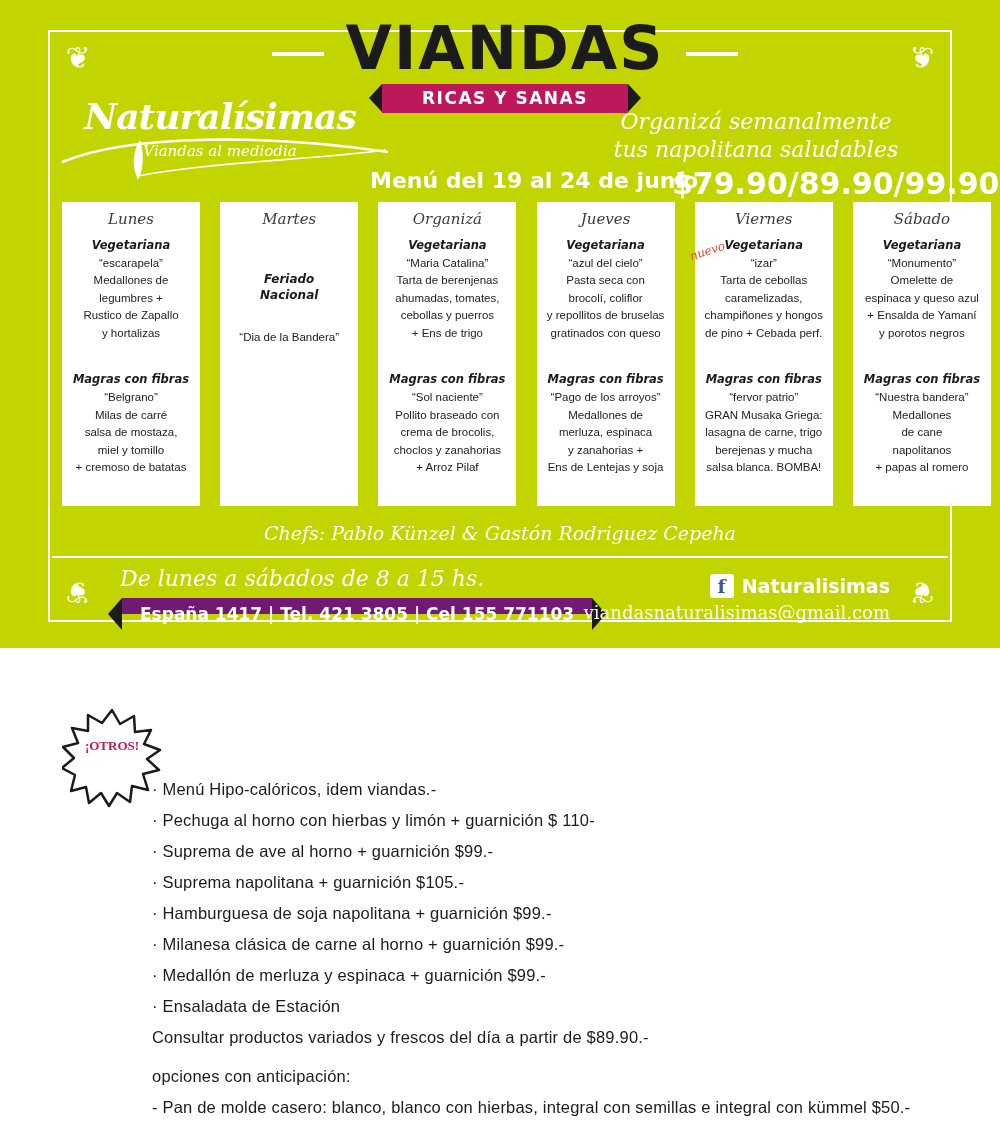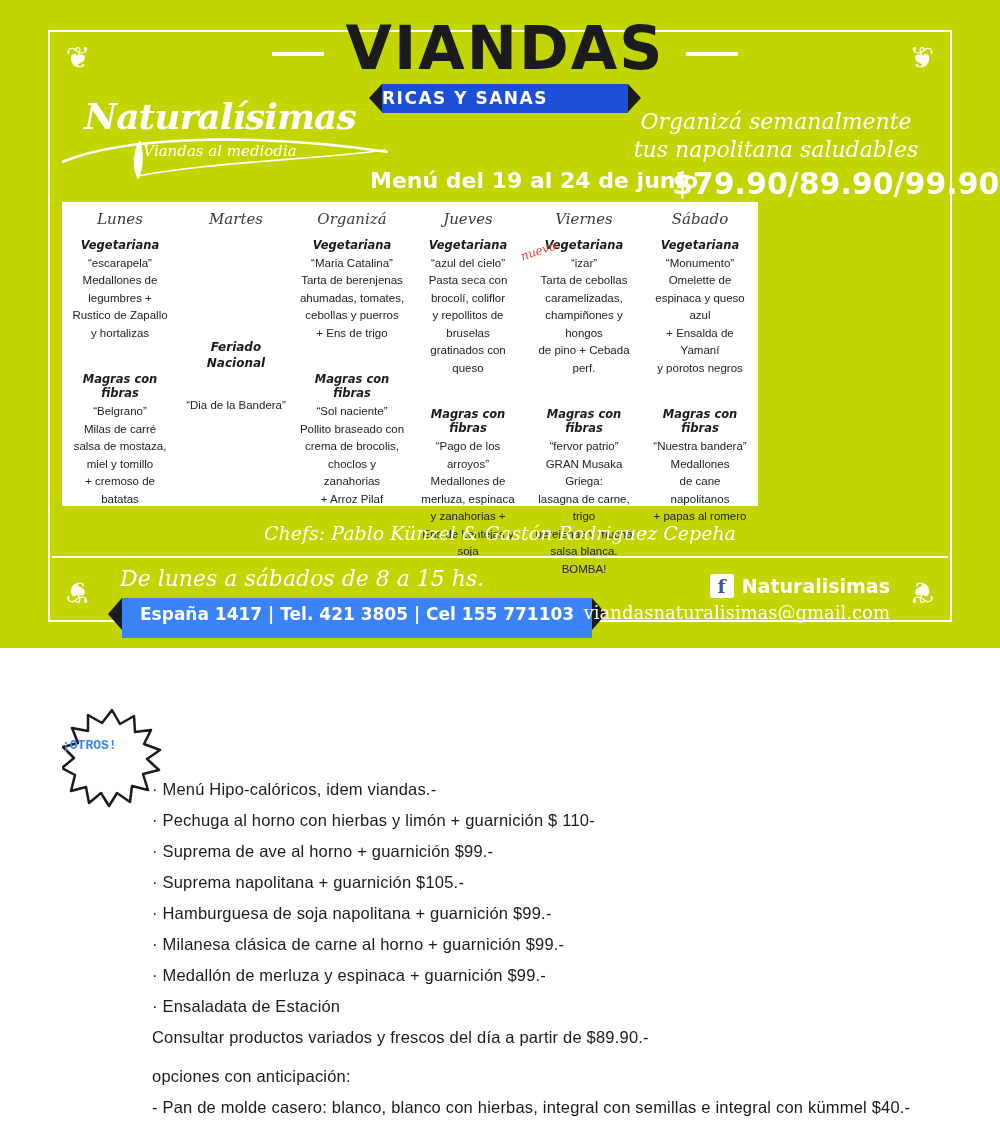--- a/index.html
+++ b/index.html
@@ -74,26 +74,27 @@
   }
   .title-rule.left  { left: 272px;  width: 52px; }
   .title-rule.right { left: 686px; width: 52px; }
 
   .ribbon {
     position: absolute;
     left: 382px;
     top: 84px;
     width: 246px;
     height: 29px;
-    background: #1d4ed8;
+    background: #be185d;
     color: #ffffff;
     font-family: "DejaVu Sans", sans-serif;
     font-weight: bold;
     font-size: 17px;
     letter-spacing: 1.5px;
+    text-align: center;
     line-height: 29px;
   }
   .ribbon:before, .ribbon:after {
     content: "";
     position: absolute;
     top: 0;
     width: 0; height: 0;
     border-top: 14.5px solid transparent;
     border-bottom: 14.5px solid transparent;
   }
@@ -127,21 +128,21 @@
     position: absolute;
     left: 60px;
     top: 128px;
     width: 330px;
     height: 60px;
     pointer-events: none;
   }
 
   .tagline {
     position: absolute;
-    right: 64px;
+    right: 84px;
     top: 108px;
     width: 320px;
     text-align: center;
     font-family: "DejaVu Serif", serif;
     font-style: italic;
     font-size: 22px;
     color: #ffffff;
     line-height: 1.25;
   }
 
@@ -162,21 +163,21 @@
     font-weight: bold;
     font-size: 30px;
     color: #ffffff;
   }
 
   
   .days {
     position: absolute;
     left: 62px;
     top: 202px;
-    width: 696px;
+    width: 929px;
     height: 304px;
     display: flex;
     justify-content: space-between;
   }
   .day-card {
     width: 138px;
     background: #ffffff;
     box-sizing: border-box;
     padding: 8px 5px 6px 5px;
     text-align: center;
@@ -205,21 +206,21 @@
     line-height: 1.52;
   }
   .spacer-lg { height: 26px; }
   .center-note {
     font-family: "DejaVu Sans", sans-serif;
     font-weight: bold;
     font-style: italic;
     font-size: 12px;
     color: #1b1b1b;
     line-height: 1.3;
-    margin-top: 112px;
+    margin-top: 44px;
   }
   .center-note-sub {
     font-family: "Liberation Sans", sans-serif;
     font-size: 11.5px;
     color: #222;
     margin-top: 28px;
   }
   .nuevo-badge {
     position: absolute;
     left: -6px;
@@ -260,23 +261,23 @@
     top: 566px;
     font-family: "DejaVu Serif", serif;
     font-style: italic;
     font-size: 22px;
     color: #ffffff;
   }
   .addr-ribbon {
     position: absolute;
     left: 122px;
     top: 598px;
-    height: 40px;
+    height: 16px;
     padding: 0 18px;
-    background: #3b82f6;
+    background: #701a75;
     color: #ffffff;
     font-family: "DejaVu Sans", sans-serif;
     font-weight: bold;
     font-size: 17px;
     line-height: 32px;
     white-space: nowrap;
   }
   .addr-ribbon:before, .addr-ribbon:after {
     content: "";
     position: absolute;
@@ -336,24 +337,25 @@
     left: 62px;
     top: 60px;
     width: 100px;
     height: 100px;
   }
   .star-label {
     position: absolute;
     left: 62px;
     top: 90px;
     width: 100px;
-    font-family: Liberation Mono, monospace;
+    text-align: center;
+    font-family: Liberation Serif, serif;
     font-weight: bold;
     font-size: 13px;
-    color: #3b82f6;
+    color: #be185d;
   }
   .extras-list {
     position: absolute;
     left: 152px;
     top: 132px;
     width: 820px;
   }
   .extras-list li {
     list-style: none;
     font-family: "Liberation Sans", sans-serif;
@@ -499,17 +501,17 @@
     <li>· Menú Hipo-calóricos,  idem viandas.-</li>
     <li>· Pechuga al horno con hierbas y limón + guarnición $ 110-</li>
     <li>· Suprema de ave al horno + guarnición $99.-</li>
     <li>· Suprema napolitana + guarnición $105.-</li>
     <li>· Hamburguesa de soja napolitana + guarnición $99.-</li>
     <li>· Milanesa clásica de carne al horno + guarnición $99.-</li>
     <li>· Medallón de merluza y espinaca + guarnición $99.-</li>
     <li>· Ensaladata de Estación</li>
     <li>Consultar productos variados y frescos del día a partir de $89.90.-</li>
     <li class="gap-top">opciones con anticipación:</li>
-    <li>- Pan de molde casero: blanco, blanco con hierbas, integral con semillas e integral con kümmel $40.-</li>
+    <li>- Pan de molde casero: blanco, blanco con hierbas, integral con semillas e integral con kümmel $50.-</li>
     <li>- Para festejos: bondiola braseada y feteada para 8 o 10 personas con salsas caseras varias,</li>
 
   </ul>
 </div>
 
 </body></html>

